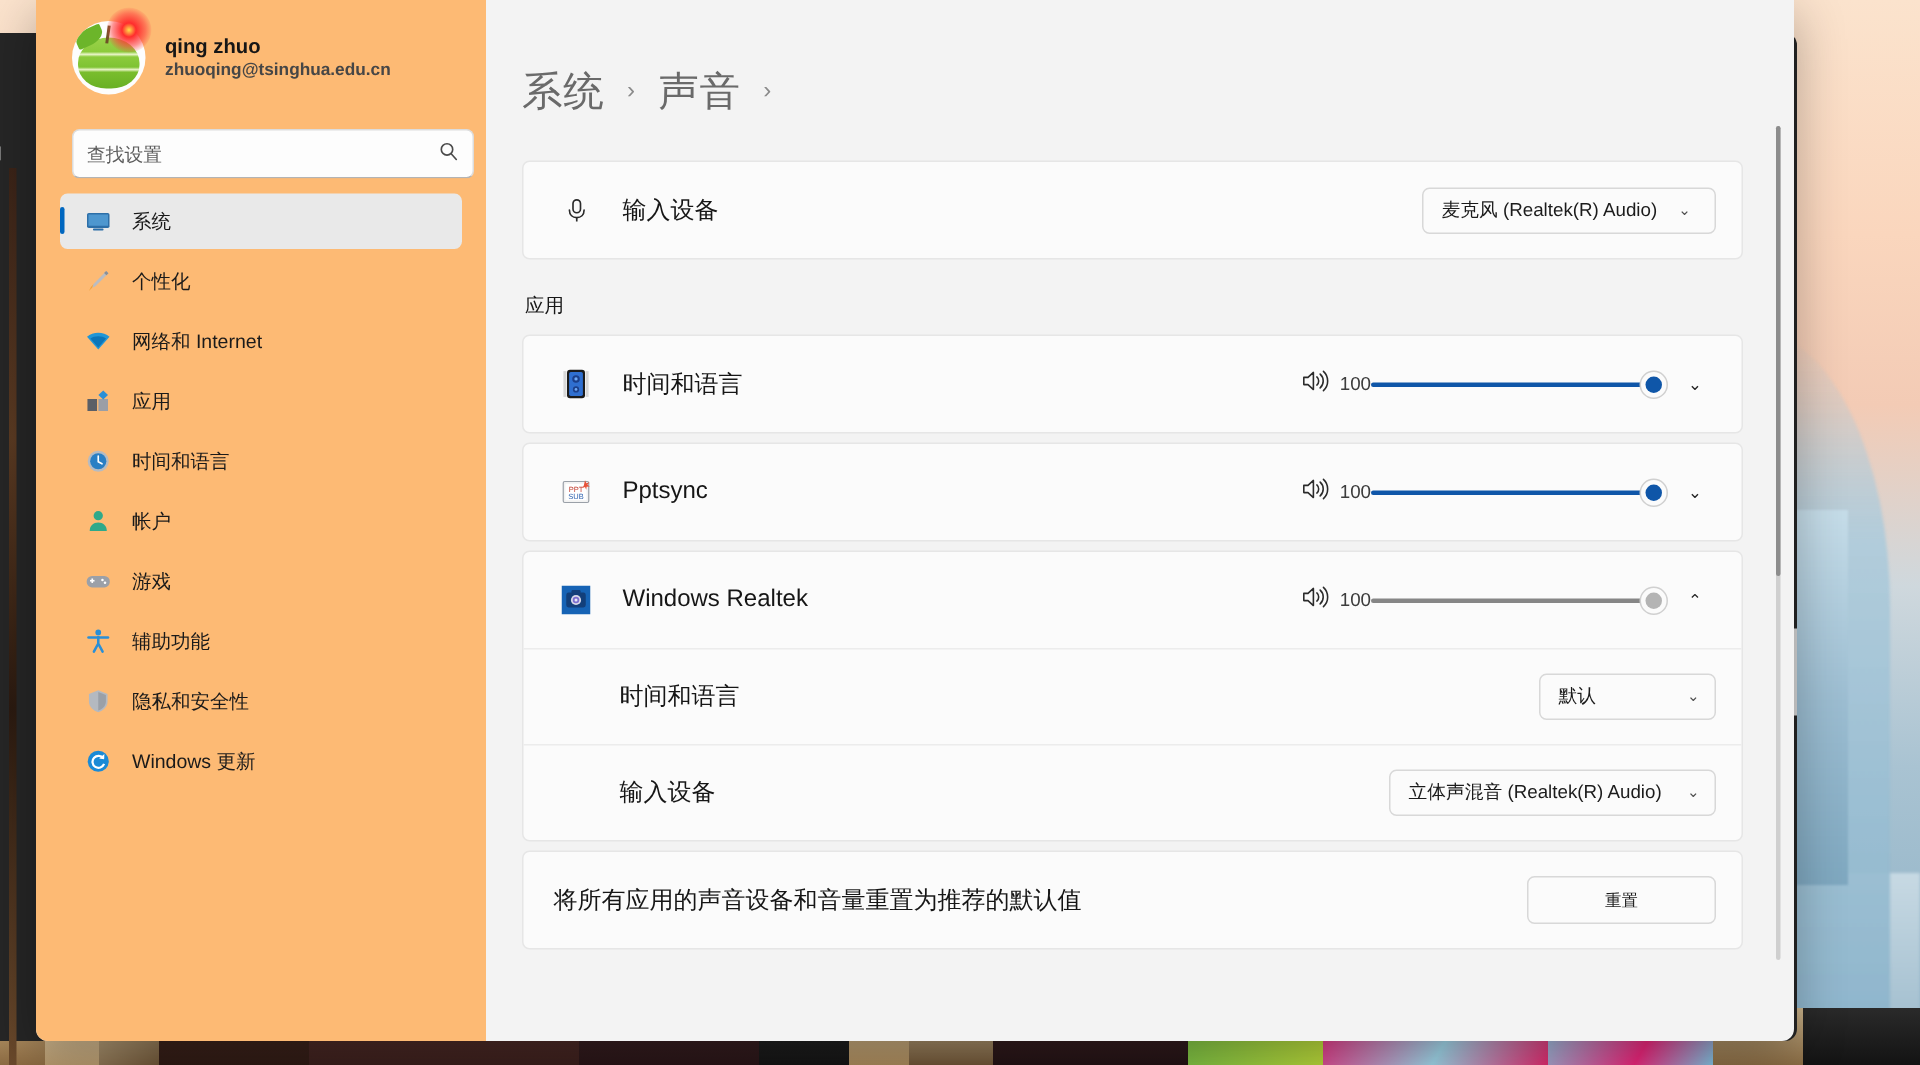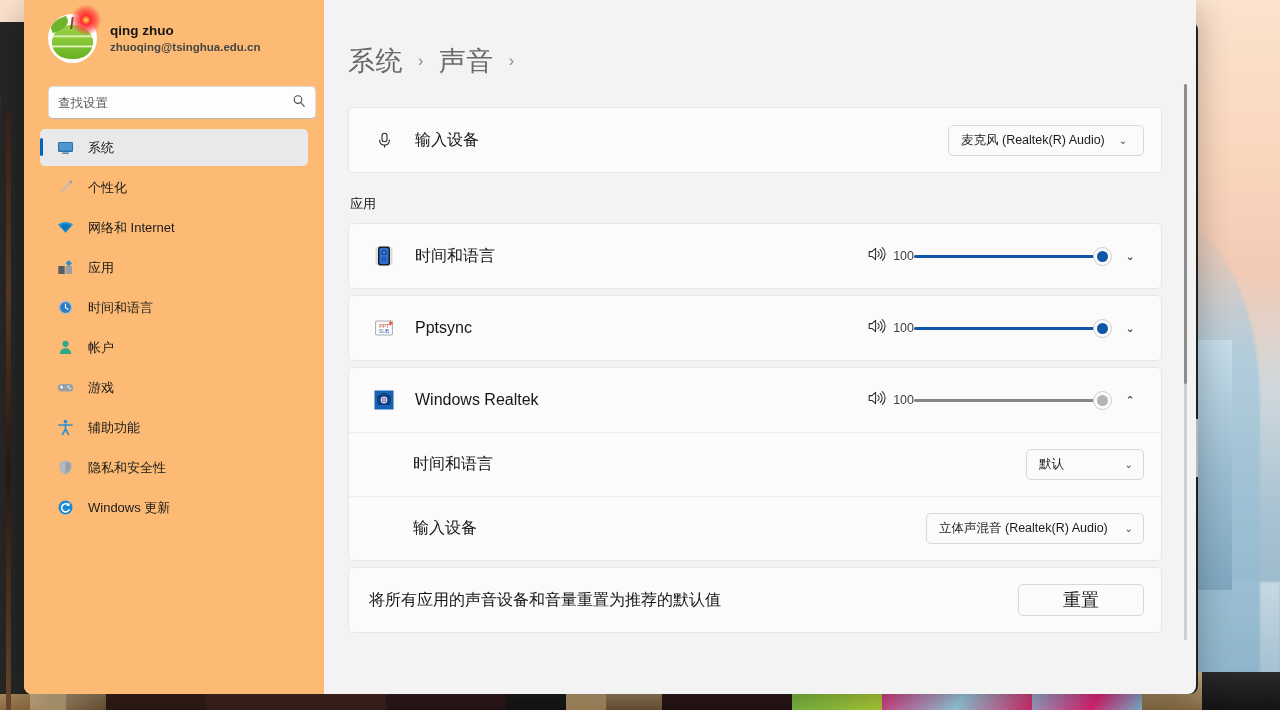--- a/index.html
+++ b/index.html
@@ -219,21 +219,21 @@
   .slider.disabled .track { background: #868686; }
   .slider.disabled .thumb::after { background: #b4b4b4; }
   .expander {
     width: 28px; height: 28px; margin-left: 6px; border-radius: 4px;
     display: flex; align-items: center; justify-content: center;
     color: #262626; font-size: 11px; cursor: pointer;
   }
 
   .reset-btn {
     height: 32px; min-width: 126px; border: 1px solid #d8d8d8; border-radius: 5px;
-    background: #fbfbfb; font-size: 18px; color: #1a1a1a; cursor: pointer;
+    background: #fbfbfb; font-size: 11px; color: #1a1a1a; cursor: pointer;
     font-family: Liberation Sans, sans-serif;
   }
 
   .help-row { display: flex; align-items: center; gap: 14px; padding: 22px 0 18px 6px; }
 
   
   .scrollbar {
     position: absolute; right: 9px; top: 84px; width: 3px; height: 556px;
     background: #cfcfcf; border-radius: 2px;
   }

